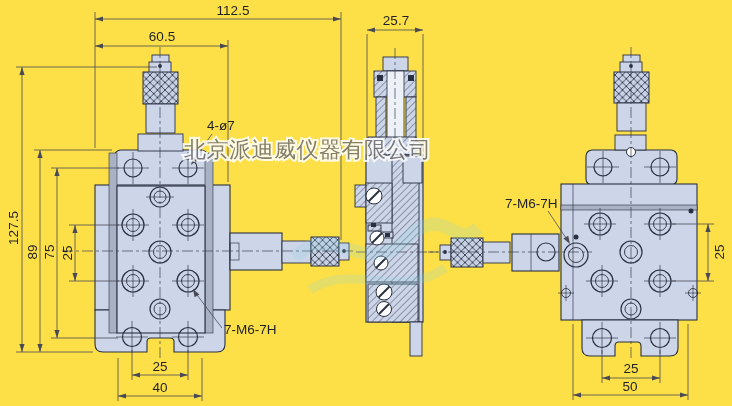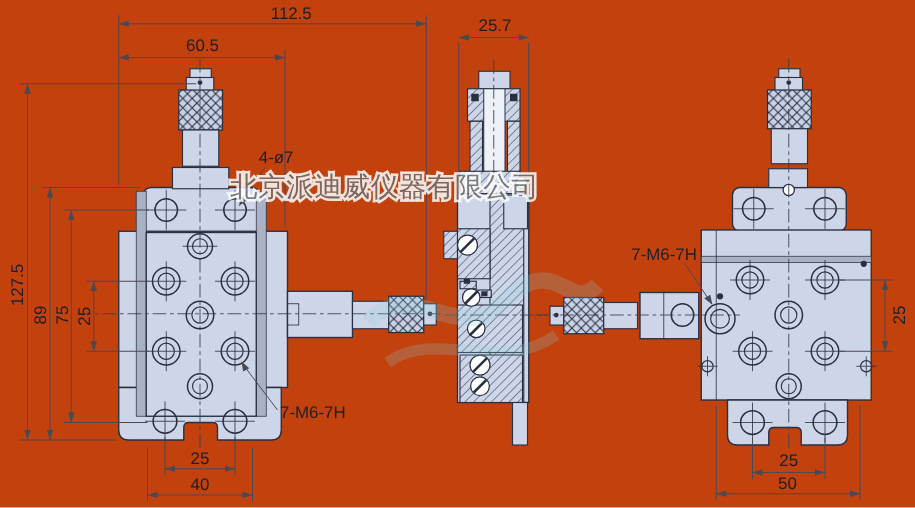--- a/index.html
+++ b/index.html
@@ -1,16 +1,16 @@
 <!DOCTYPE html>
 <html><head>
 <meta charset="utf-8">
 <style>
   html,body{margin:0;padding:0;background:#ffffff;}
-  #stage{position:relative;width:732px;height:406px;background:#c2410c;overflow:hidden;
+  #stage{position:relative;width:732px;height:406px;background:#fde047;overflow:hidden;
          font-family:"Liberation Sans",sans-serif;}
   svg{position:absolute;left:0;top:0;}
   .part{fill:#cdd6e9;stroke:#2a3040;stroke-width:1.1;}
   .part2{fill:#cdd6e9;stroke:#2a3040;stroke-width:0.9;}
   .gray{fill:#a9b2c5;stroke:#2a3040;stroke-width:0.6;}
   .hatchfill{fill:url(#hatch);stroke:#2a3040;stroke-width:0.9;}
   .knurlfill{fill:url(#knurl);stroke:#2a3040;stroke-width:1;}
   .holeo{fill:none;stroke:#2a3040;stroke-width:1.2;}
   .holei{fill:none;stroke:#2a3040;stroke-width:0.9;}
   .ch{stroke:#2a3040;stroke-width:0.65;fill:none;}

